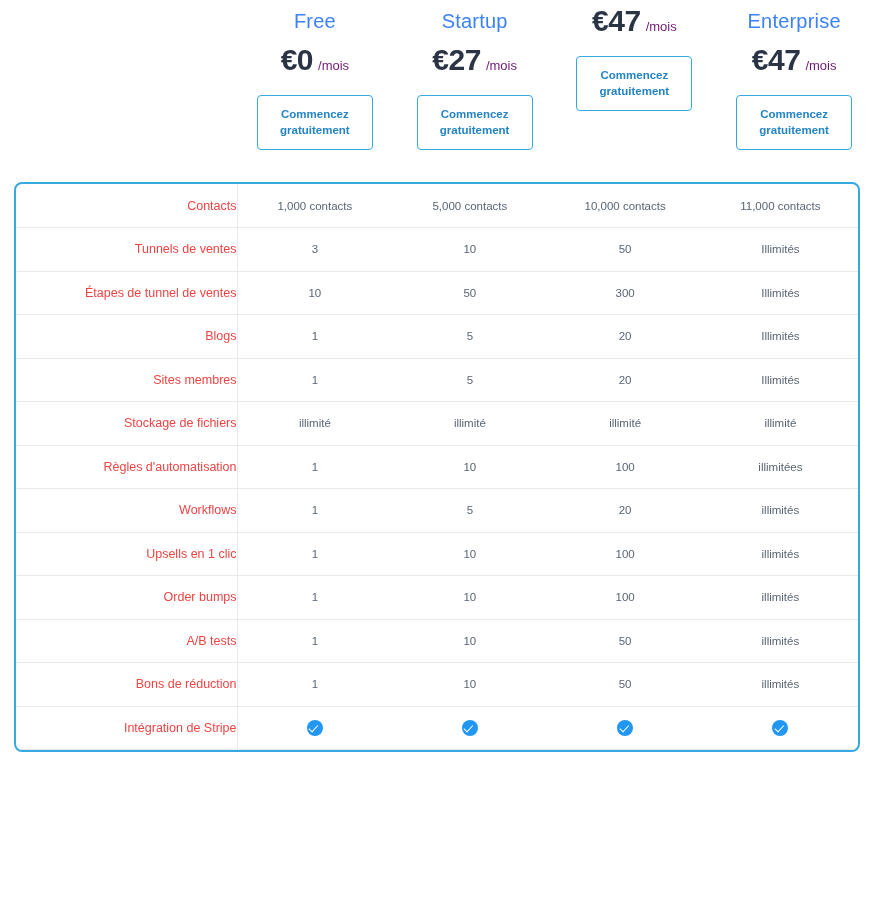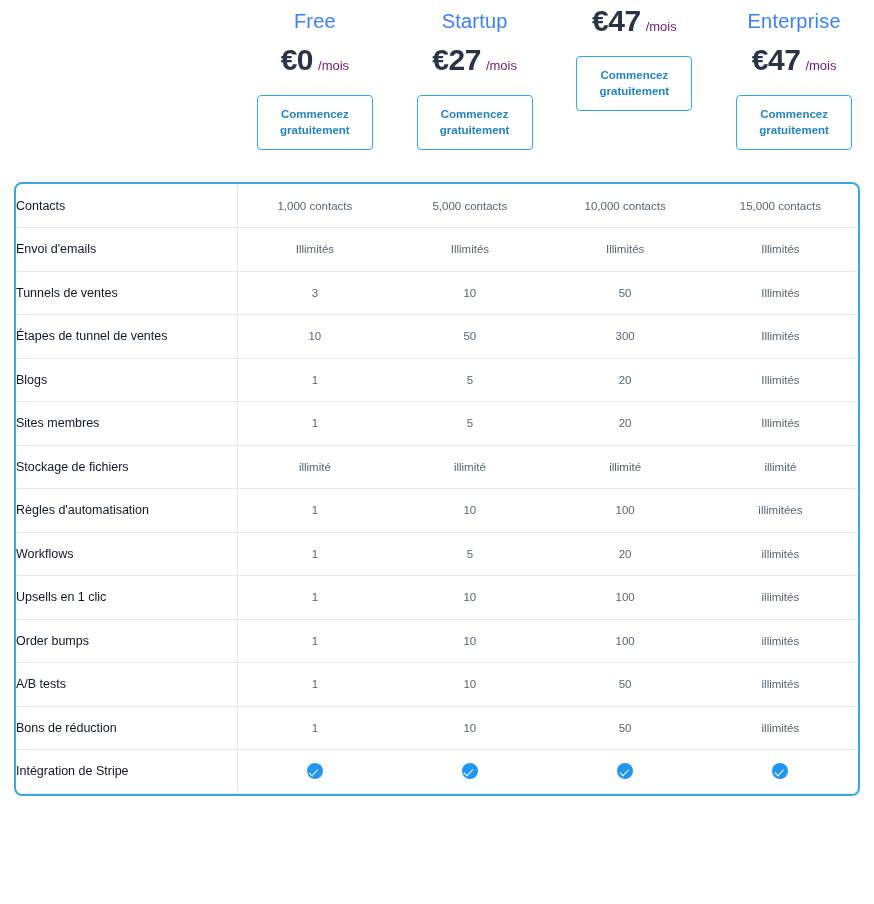--- a/index.html
+++ b/index.html
@@ -91,22 +91,22 @@
   table.compare td {
     border-bottom: 1px solid #e6eaee;
     padding: 0;
     height: 43.5px;
     vertical-align: middle;
   }
   td.feature {
     width: 221px;
     padding-left: 24px;
     font-size: 12.5px;
-    color: #0f172a;
-    text-align: left;
+    color: #ef4444;
+    text-align: right;
     border-right: 1px solid #e6eaee;
   }
   td.val {
     text-align: center;
     font-size: 11.5px;
     color: #5a6573;
   }
   .check {
     display: inline-block;
     width: 16px;
@@ -185,28 +185,21 @@
   </div>
 
   <div class="table-wrap">
     <table class="compare">
       <tbody id="compare-body">
           <tr>
             <td class="feature">Contacts</td>
             <td class="val">1,000 contacts</td>
             <td class="val">5,000 contacts</td>
             <td class="val">10,000 contacts</td>
-            <td class="val">15,000 contacts</td>
-          </tr>
-          <tr>
-            <td class="feature">Envoi d'emails</td>
-            <td class="val">Illimités</td>
-            <td class="val">Illimités</td>
-            <td class="val">Illimités</td>
-            <td class="val">Illimités</td>
+            <td class="val">11,000 contacts</td>
           </tr>
           <tr>
             <td class="feature">Tunnels de ventes</td>
             <td class="val">3</td>
             <td class="val">10</td>
             <td class="val">50</td>
             <td class="val">Illimités</td>
           </tr>
           <tr>
             <td class="feature">Étapes de tunnel de ventes</td>

